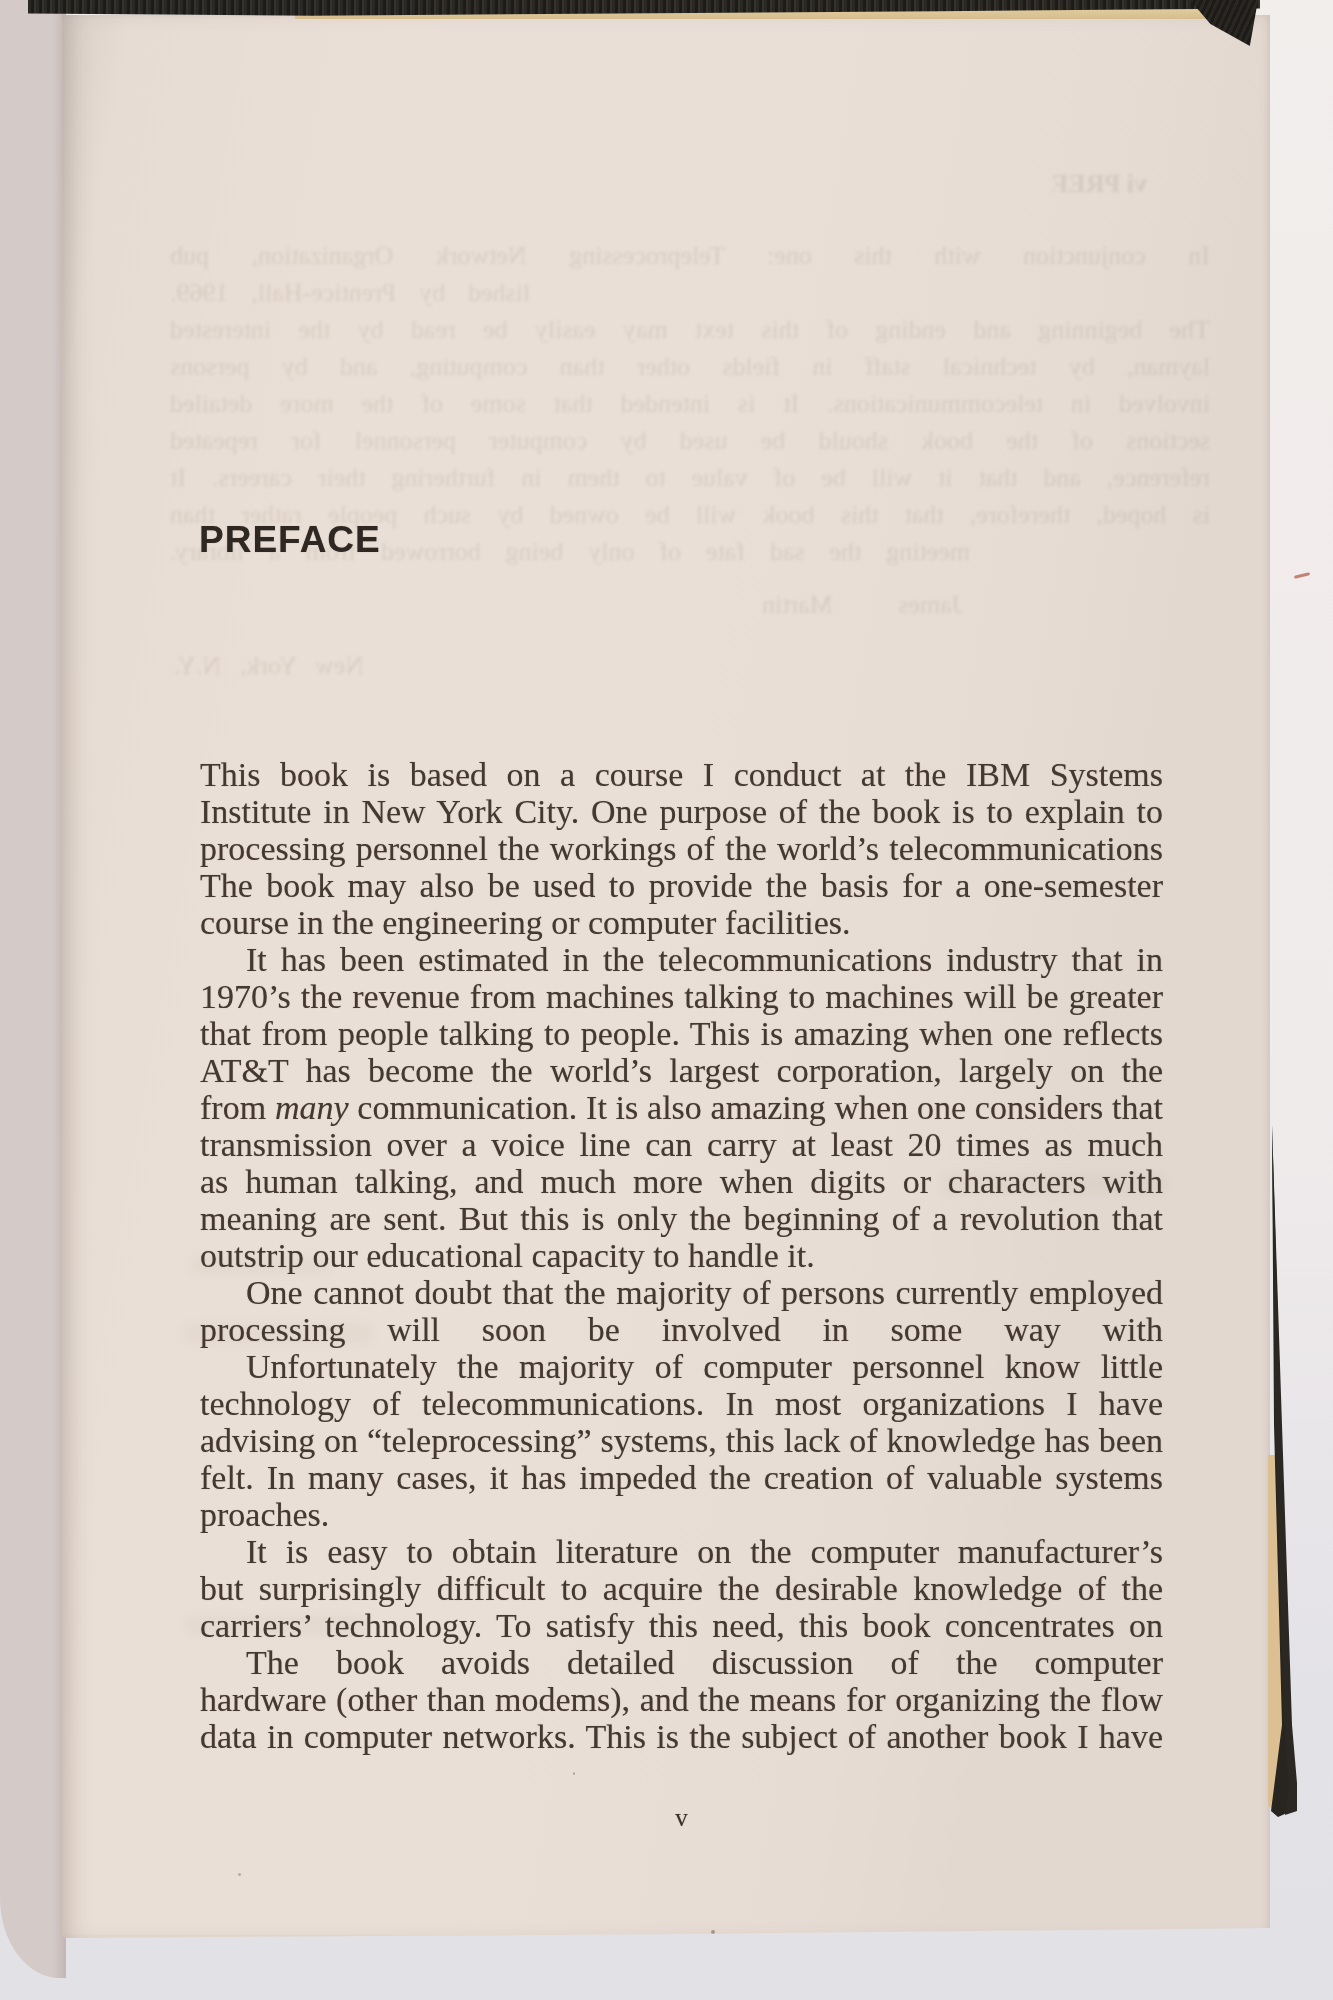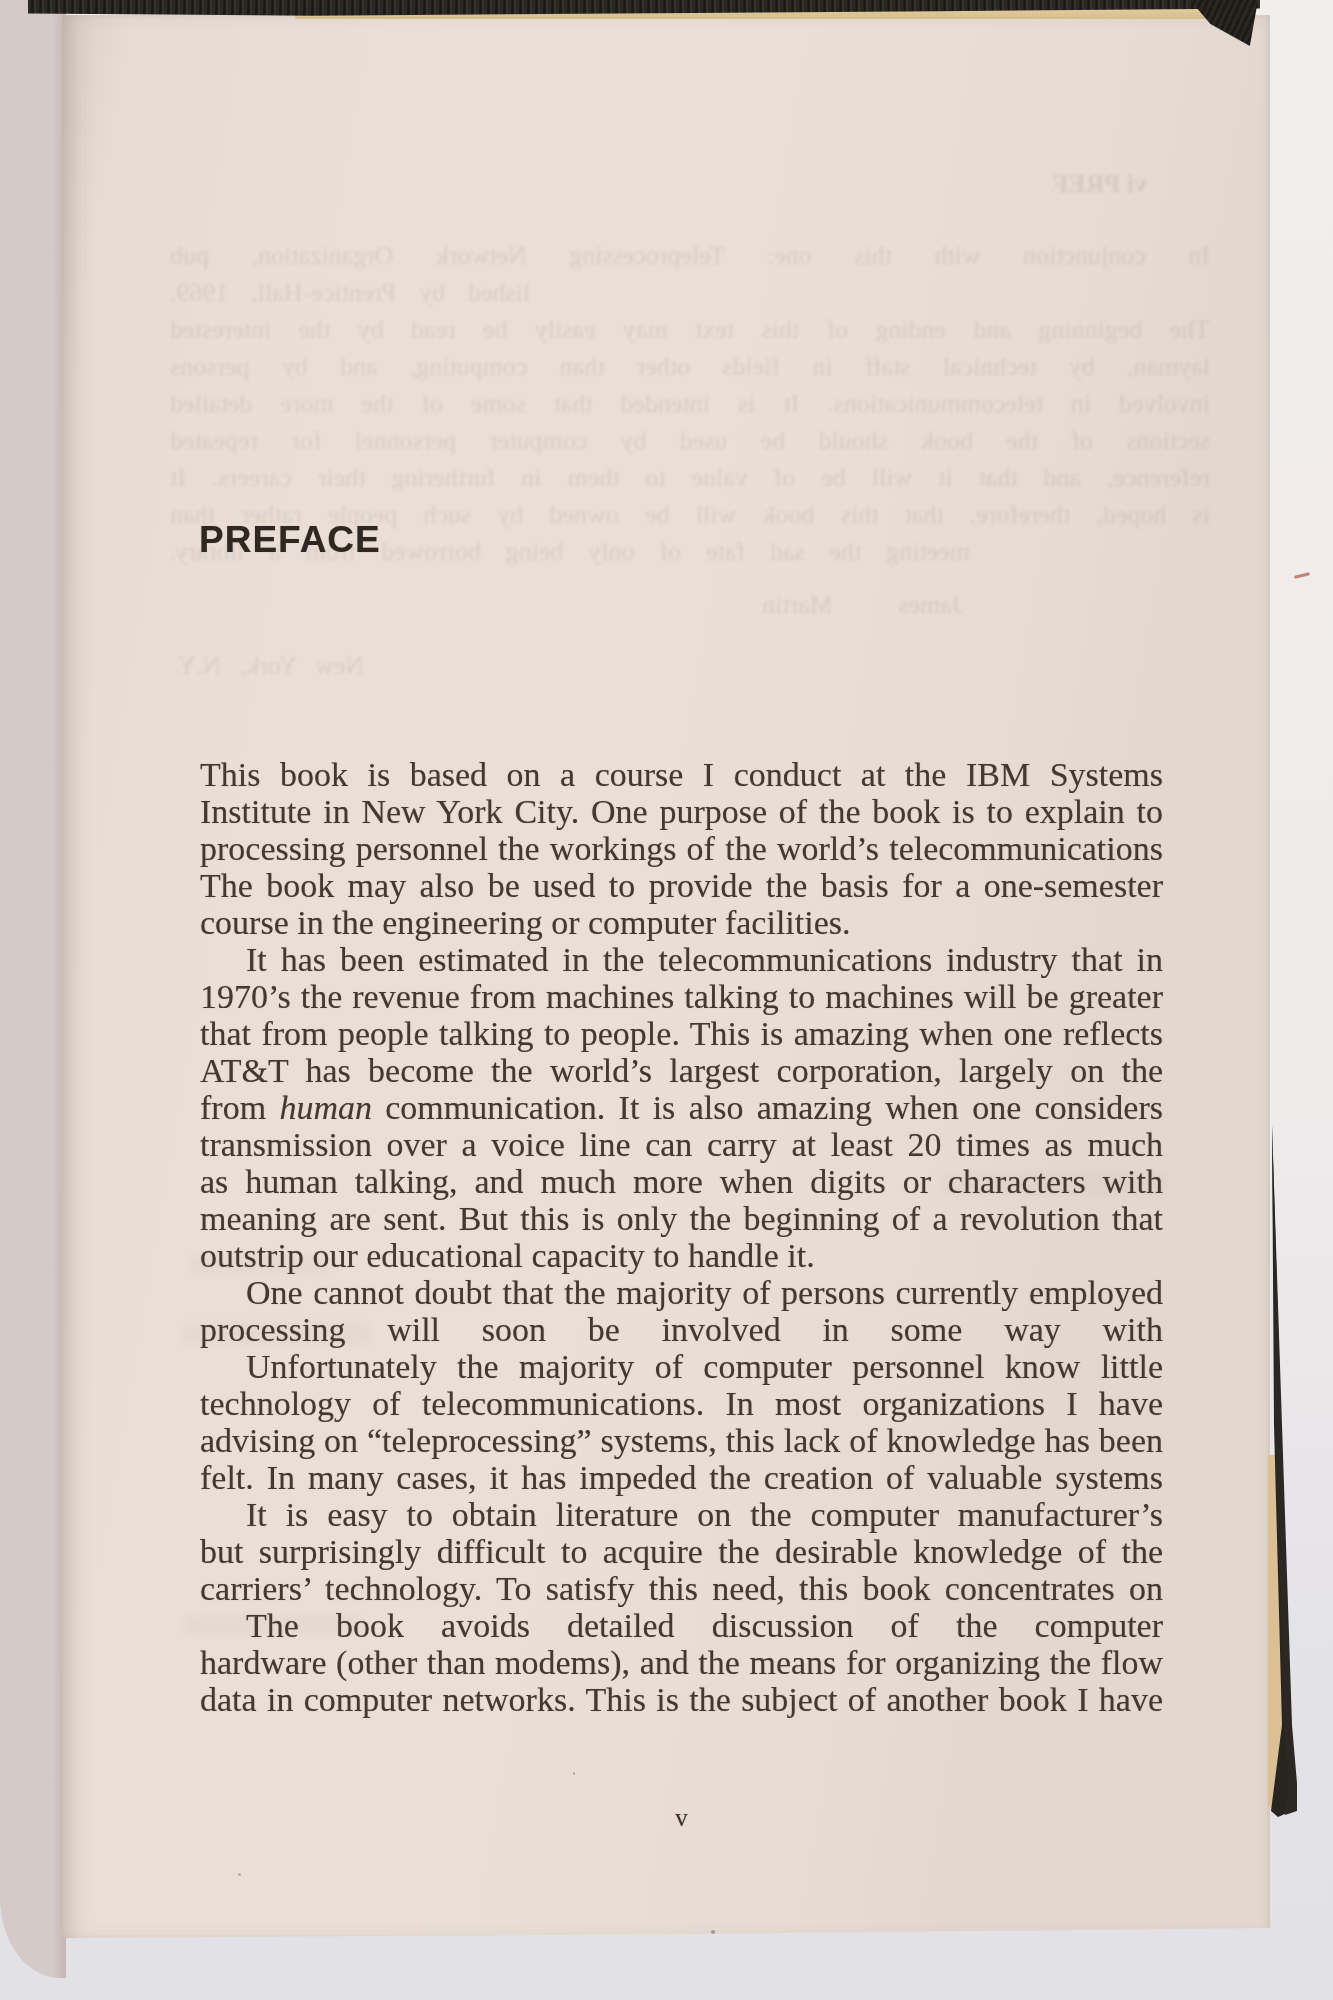--- a/index.html
+++ b/index.html
@@ -116,31 +116,32 @@
     <div class="body-text" id="body-text">
         <div class="bline">This book is based on a course I conduct at the IBM Systems Research</div>
         <div class="bline">Institute in New York City. One purpose of the book is to explain to data</div>
         <div class="bline">processing personnel the workings of the world’s telecommunications link.</div>
         <div class="bline">The book may also be used to provide the basis for a one-semester university</div>
         <div class="bline last">course in the engineering or computer facilities.</div>
         <div class="bline indent">It has been estimated in the telecommunications industry that in the</div>
         <div class="bline">1970’s the revenue from machines talking to machines will be greater than</div>
         <div class="bline">that from people talking to people. This is amazing when one reflects that</div>
         <div class="bline">AT&amp;T has become the world’s largest corporation, largely on the revenue</div>
-        <div class="bline">from <i>human</i> communication. It is also amazing when one considers that data</div>
+        <div class="bline">from <i>many</i> communication. It is also amazing when one considers that data</div>
         <div class="bline">transmission over a voice line can carry at least 20 times as much information</div>
         <div class="bline">as human talking, and much more when digits or characters with logical</div>
         <div class="bline">meaning are sent. But this is only the beginning of a revolution that will far</div>
         <div class="bline last">outstrip our educational capacity to handle it.</div>
         <div class="bline indent">One cannot doubt that the majority of persons currently employed in data</div>
         <div class="bline last">processing will soon be involved in some way with telecommunications.</div>
         <div class="bline indent">Unfortunately the majority of computer personnel know little about the</div>
         <div class="bline">technology of telecommunications. In most organizations I have worked with,</div>
         <div class="bline">advising on “teleprocessing” systems, this lack of knowledge has been keenly</div>
         <div class="bline">felt. In many cases, it has impeded the creation of valuable systems ap-</div>
+        <div class="bline last">proaches.</div>
         <div class="bline indent">It is easy to obtain literature on the computer manufacturer’s hardware,</div>
         <div class="bline">but surprisingly difficult to acquire the desirable knowledge of the common</div>
         <div class="bline">carriers’ technology. To satisfy this need, this book concentrates on common</div>
         <div class="bline indent">The book avoids detailed discussion of the computer manufacturer’s</div>
         <div class="bline">hardware (other than modems), and the means for organizing the flow of</div>
         <div class="bline">data in computer networks. This is the subject of another book I have written</div>
       </div>
 
     <div class="pagenum">v</div>
 

